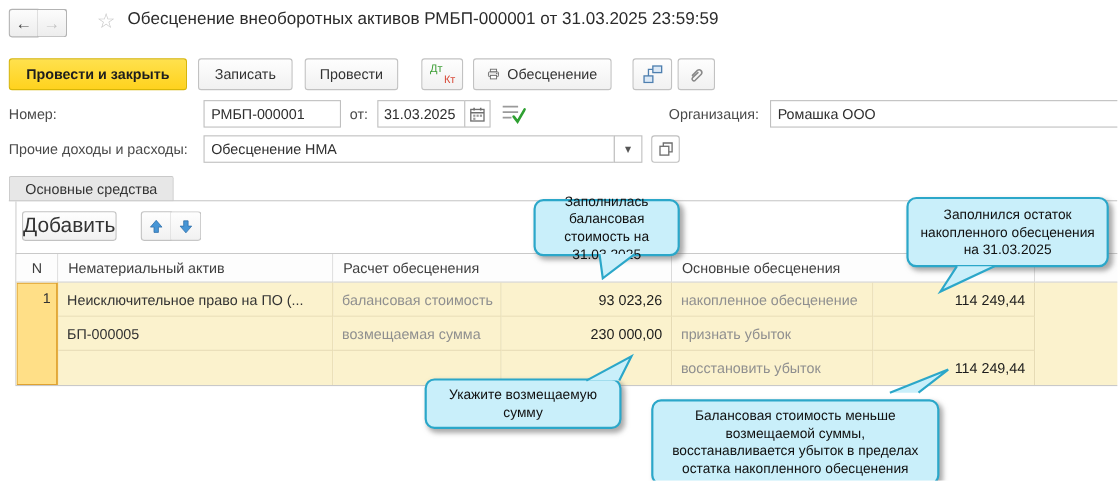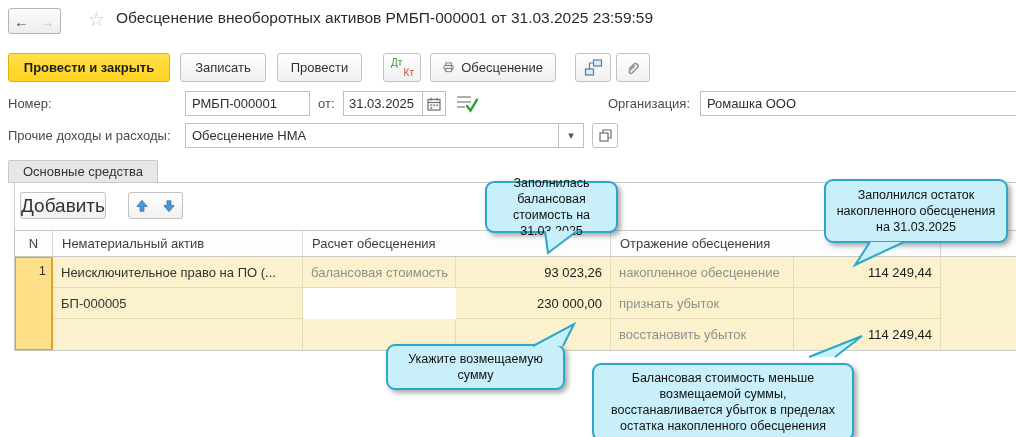--- a/index.html
+++ b/index.html
@@ -185,32 +185,33 @@
   <div class="cmdbtn" id="b-down">
     <svg width="14" height="14" viewBox="0 0 16 16">
       <path d="M8 14.5 L2 7.5 H5.7 V2 H10.3 V7.5 H14 Z" fill="#4796D6" stroke="#2E6DA8" stroke-width="0.8"></path>
     </svg>
   </div>
 
   <div class="tbl">
     <div class="th center c1" style="grid-row:1;">N</div>
     <div class="th c2" style="grid-row:1;">Нематериальный актив</div>
     <div class="th" style="grid-row:1;grid-column:3/5;">Расчет обесценения</div>
-    <div class="th" style="grid-row:1;grid-column:5/7;">Отражение обесценения</div>
+    <div class="th" style="grid-row:1;grid-column:5/7;">Основные обесценения</div>
     <div class="th last" style="grid-row:1;grid-column:7;"></div>
 
     <div class="ncell">1</div>
 
     <div class="td gray c3 r2">балансовая стоимость</div>
     <div class="td c2 r2">Неисключительное право на ПО (...</div>
     <div class="td num c4 r2">93 023,26</div>
     <div class="td gray c5 r2">накопленное обесценение</div>
     <div class="td num c6 r2">114 249,44</div>
 
     <div class="td c2 r3">БП-000005</div>
+    <div class="td gray c3 r3">возмещаемая сумма</div>
     <div class="td num c4 r3">230 000,00</div>
     <div class="td gray c5 r3">признать убыток</div>
     <div class="td num c6 r3"></div>
 
     <div class="td bb0 c2 r4"></div>
     <div class="td bb0 gray c3 r4"></div>
     <div class="td bb0 num c4 r4"></div>
     <div class="td bb0 gray c5 r4">восстановить убыток</div>
     <div class="td bb0 num c6 r4">114 249,44</div>
 

